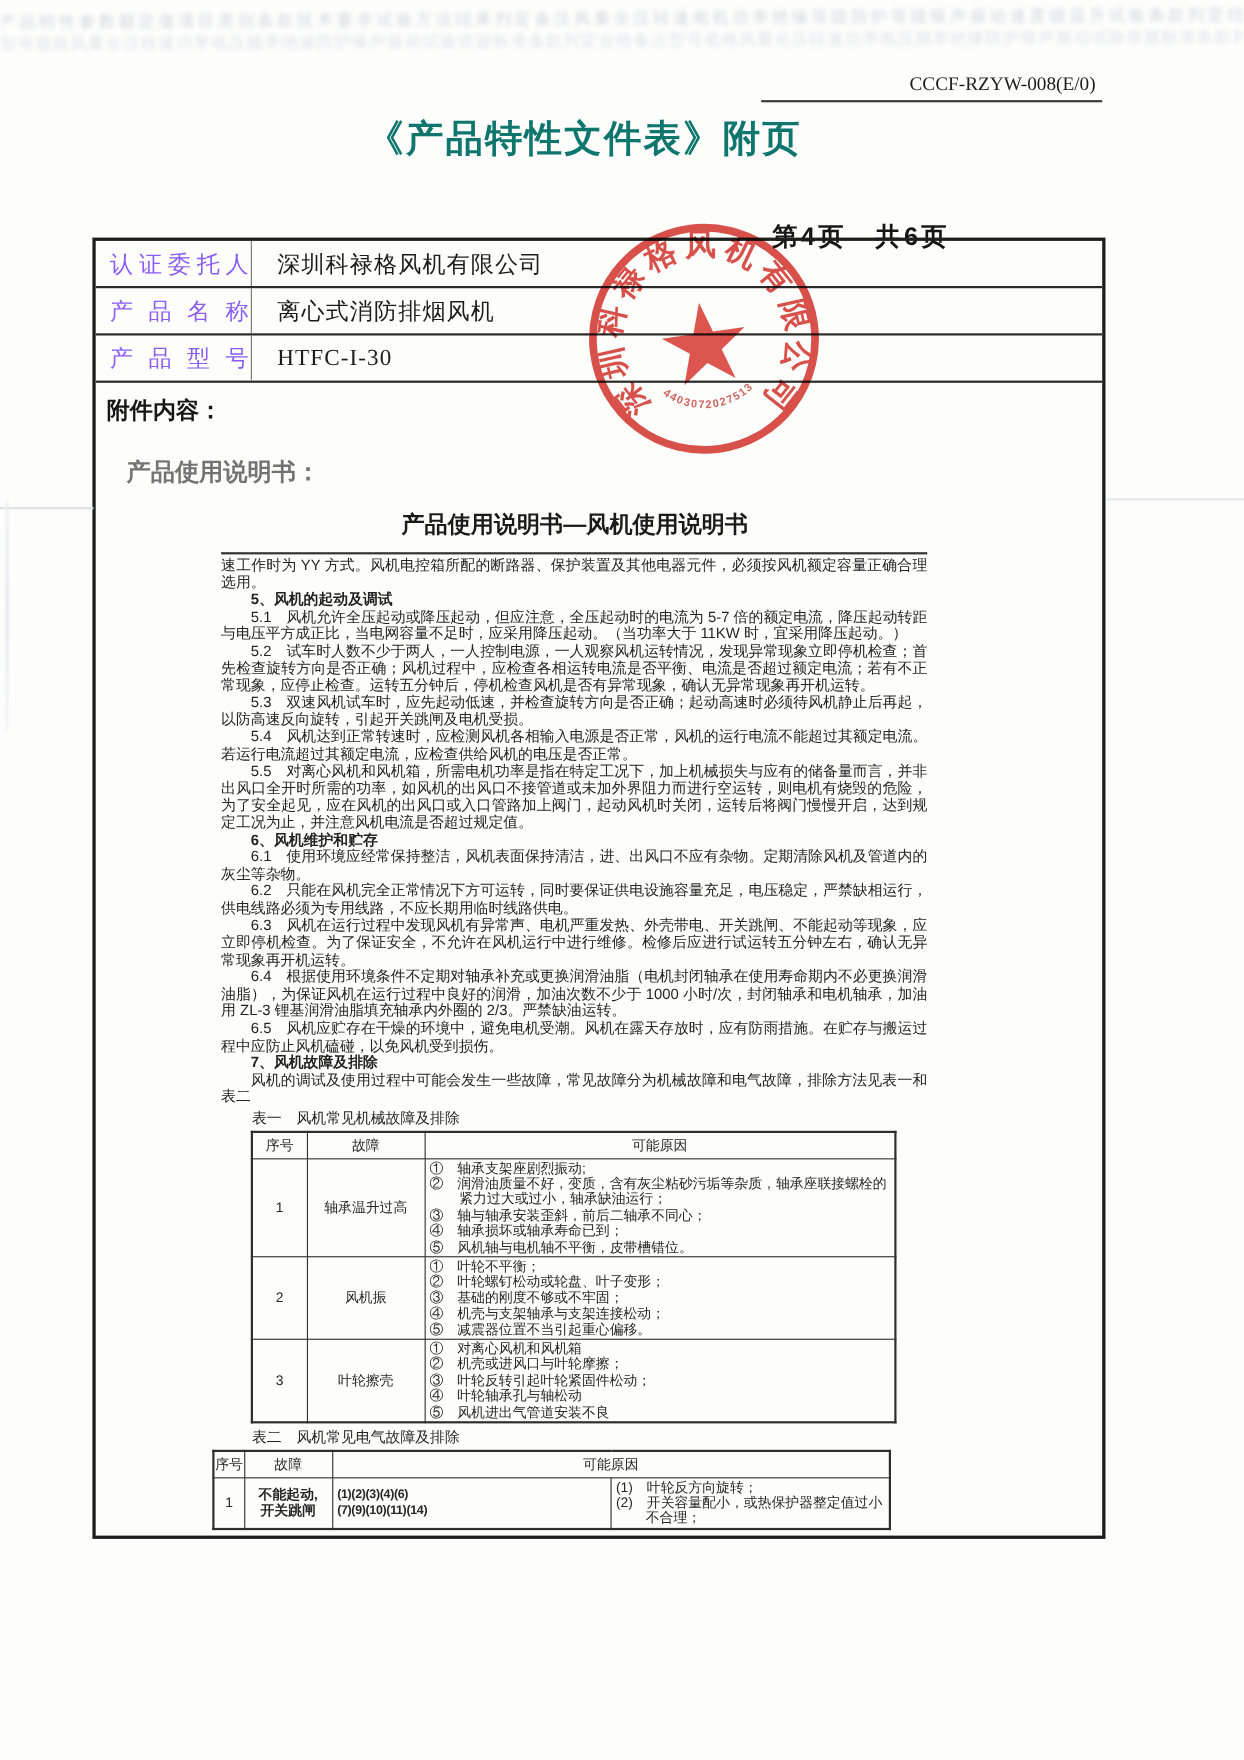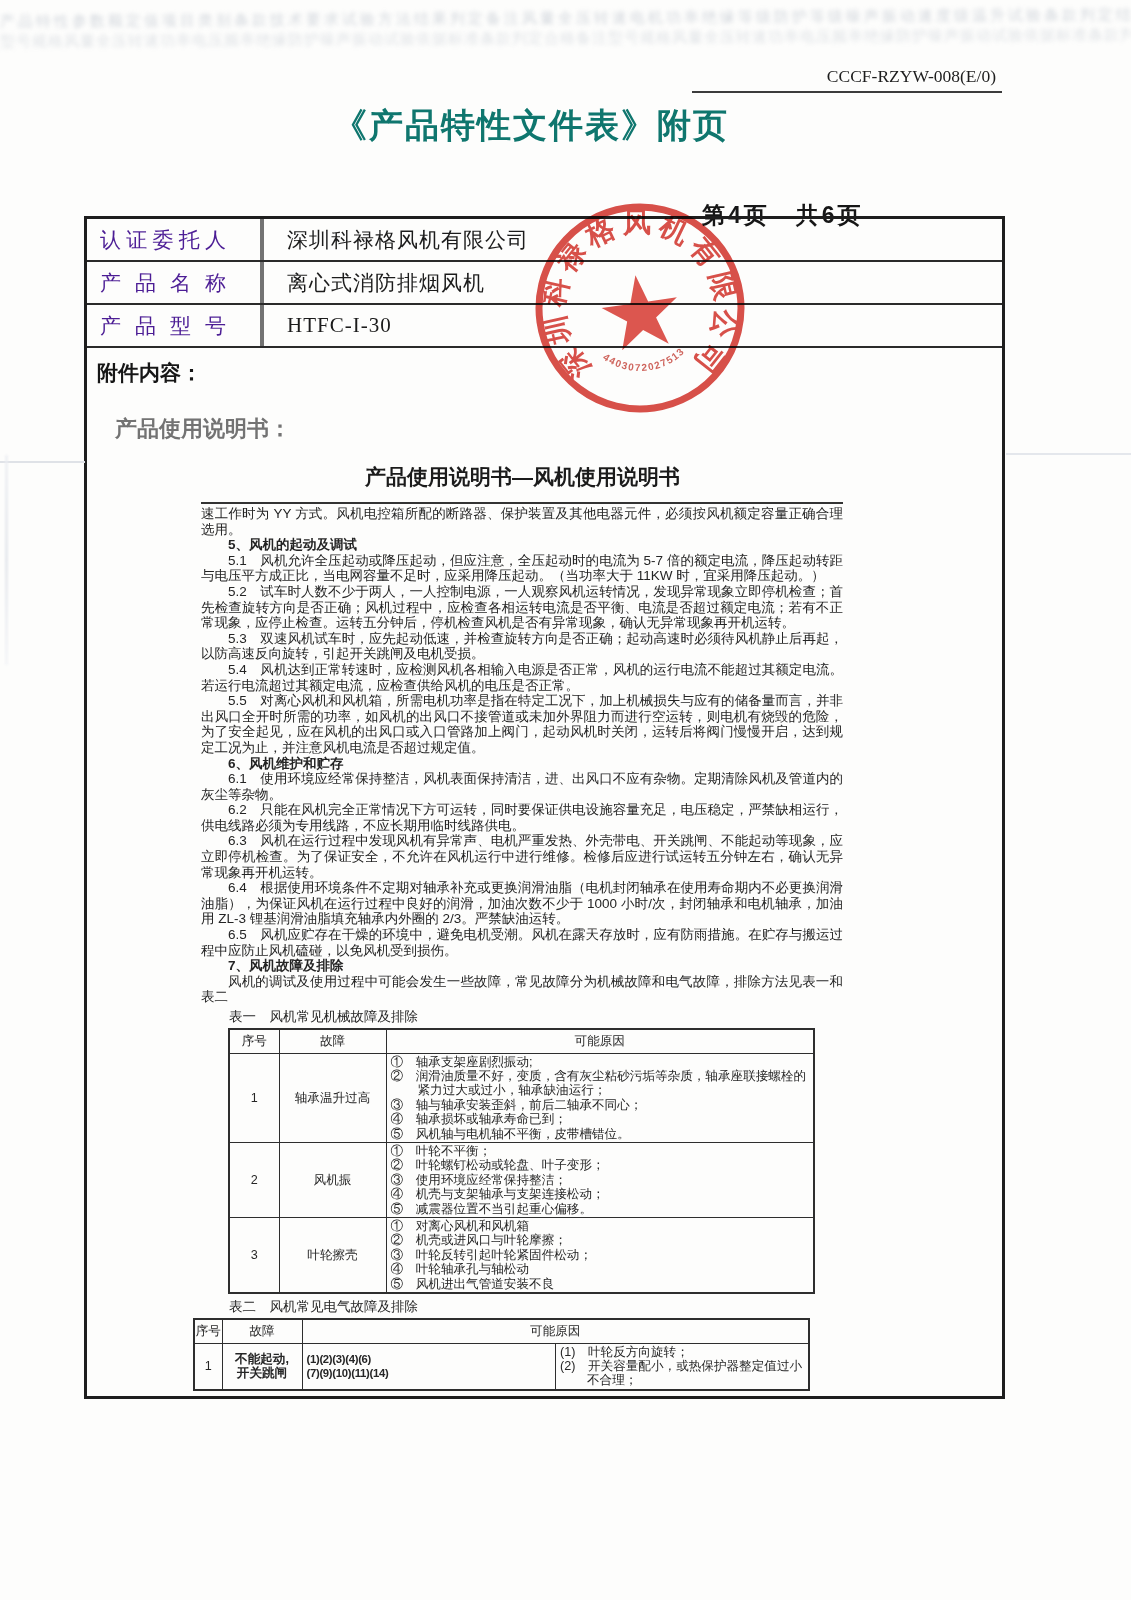--- a/index.html
+++ b/index.html
@@ -19,22 +19,22 @@
               padding:0 6px 4px 0; border-bottom:2px solid #3c3c3c; }
   .title { position:absolute; top:103px; left:0; width:1062px; text-align:center;
            font-size:34px; font-weight:bold; letter-spacing:2px; color:#0f766e; }
   .page-ind { position:absolute; top:165px; left:702px; font-size:23px; font-weight:bold;
               letter-spacing:3px; color:#161616;margin-top:35px; }
 
   
   .form-box { position:absolute; left:84px; top:216px; width:921px; height:1183px;
               border:3px solid #1e1e1e; background:transparent; }
   .info-row { display:flex; height:43px; border-bottom:2px solid #2a2a2a; }
-  .info-label { width:177px; border-right:4px solid #737373; display:flex; align-items:center;
-                padding-left:13px; font-family:"Liberation Serif", serif; font-size:21px; color:#4c1d95; }
+  .info-label { width:142px; border-right:1px solid #737373; display:flex; align-items:center;
+                padding-left:13px; font-family:"Liberation Serif", serif; font-size:21px; color:#8b5cf6; }
   .info-label span { display:inline-block; width:126px; text-align:justify; text-align-last:justify; }
   .info-value { flex:1; display:flex; align-items:center; padding-left:23px;
                 font-family:"Liberation Serif", serif; font-size:21px; letter-spacing:1px; color:#1c1c1c; }
   .attach-label { margin:11px 0 0 10px; font-size:21px; font-weight:bold; color:#161616; }
   .manual-item  { margin:27px 0 0 28px; font-size:22px; font-weight:bold; color:#737373; }
 
   
   .stamp { position:absolute; left:531px; top:199px; width:218px; height:218px;
            mix-blend-mode:multiply; opacity:.93; }
 
@@ -170,21 +170,21 @@
               <div class="cause">④　轴承损坏或轴承寿命已到；</div>
               <div class="cause">⑤　风机轴与电机轴不平衡，皮带槽错位。</div>
             </td>
           </tr>
           <tr>
             <td class="cell-no">2</td>
             <td class="cell-fault">风机振</td>
             <td class="cell-causes">
               <div class="cause">①　叶轮不平衡；</div>
               <div class="cause">②　叶轮螺钉松动或轮盘、叶子变形；</div>
-              <div class="cause">③　使用环境应经常保持整洁；</div>
+              <div class="cause">③　基础的刚度不够或不牢固；</div>
               <div class="cause">④　机壳与支架轴承与支架连接松动；</div>
               <div class="cause">⑤　减震器位置不当引起重心偏移。</div>
             </td>
           </tr>
           <tr>
             <td class="cell-no">3</td>
             <td class="cell-fault">叶轮擦壳</td>
             <td class="cell-causes">
               <div class="cause">①　对离心风机和风机箱</div>
               <div class="cause">②　机壳或进风口与叶轮摩擦；</div>

